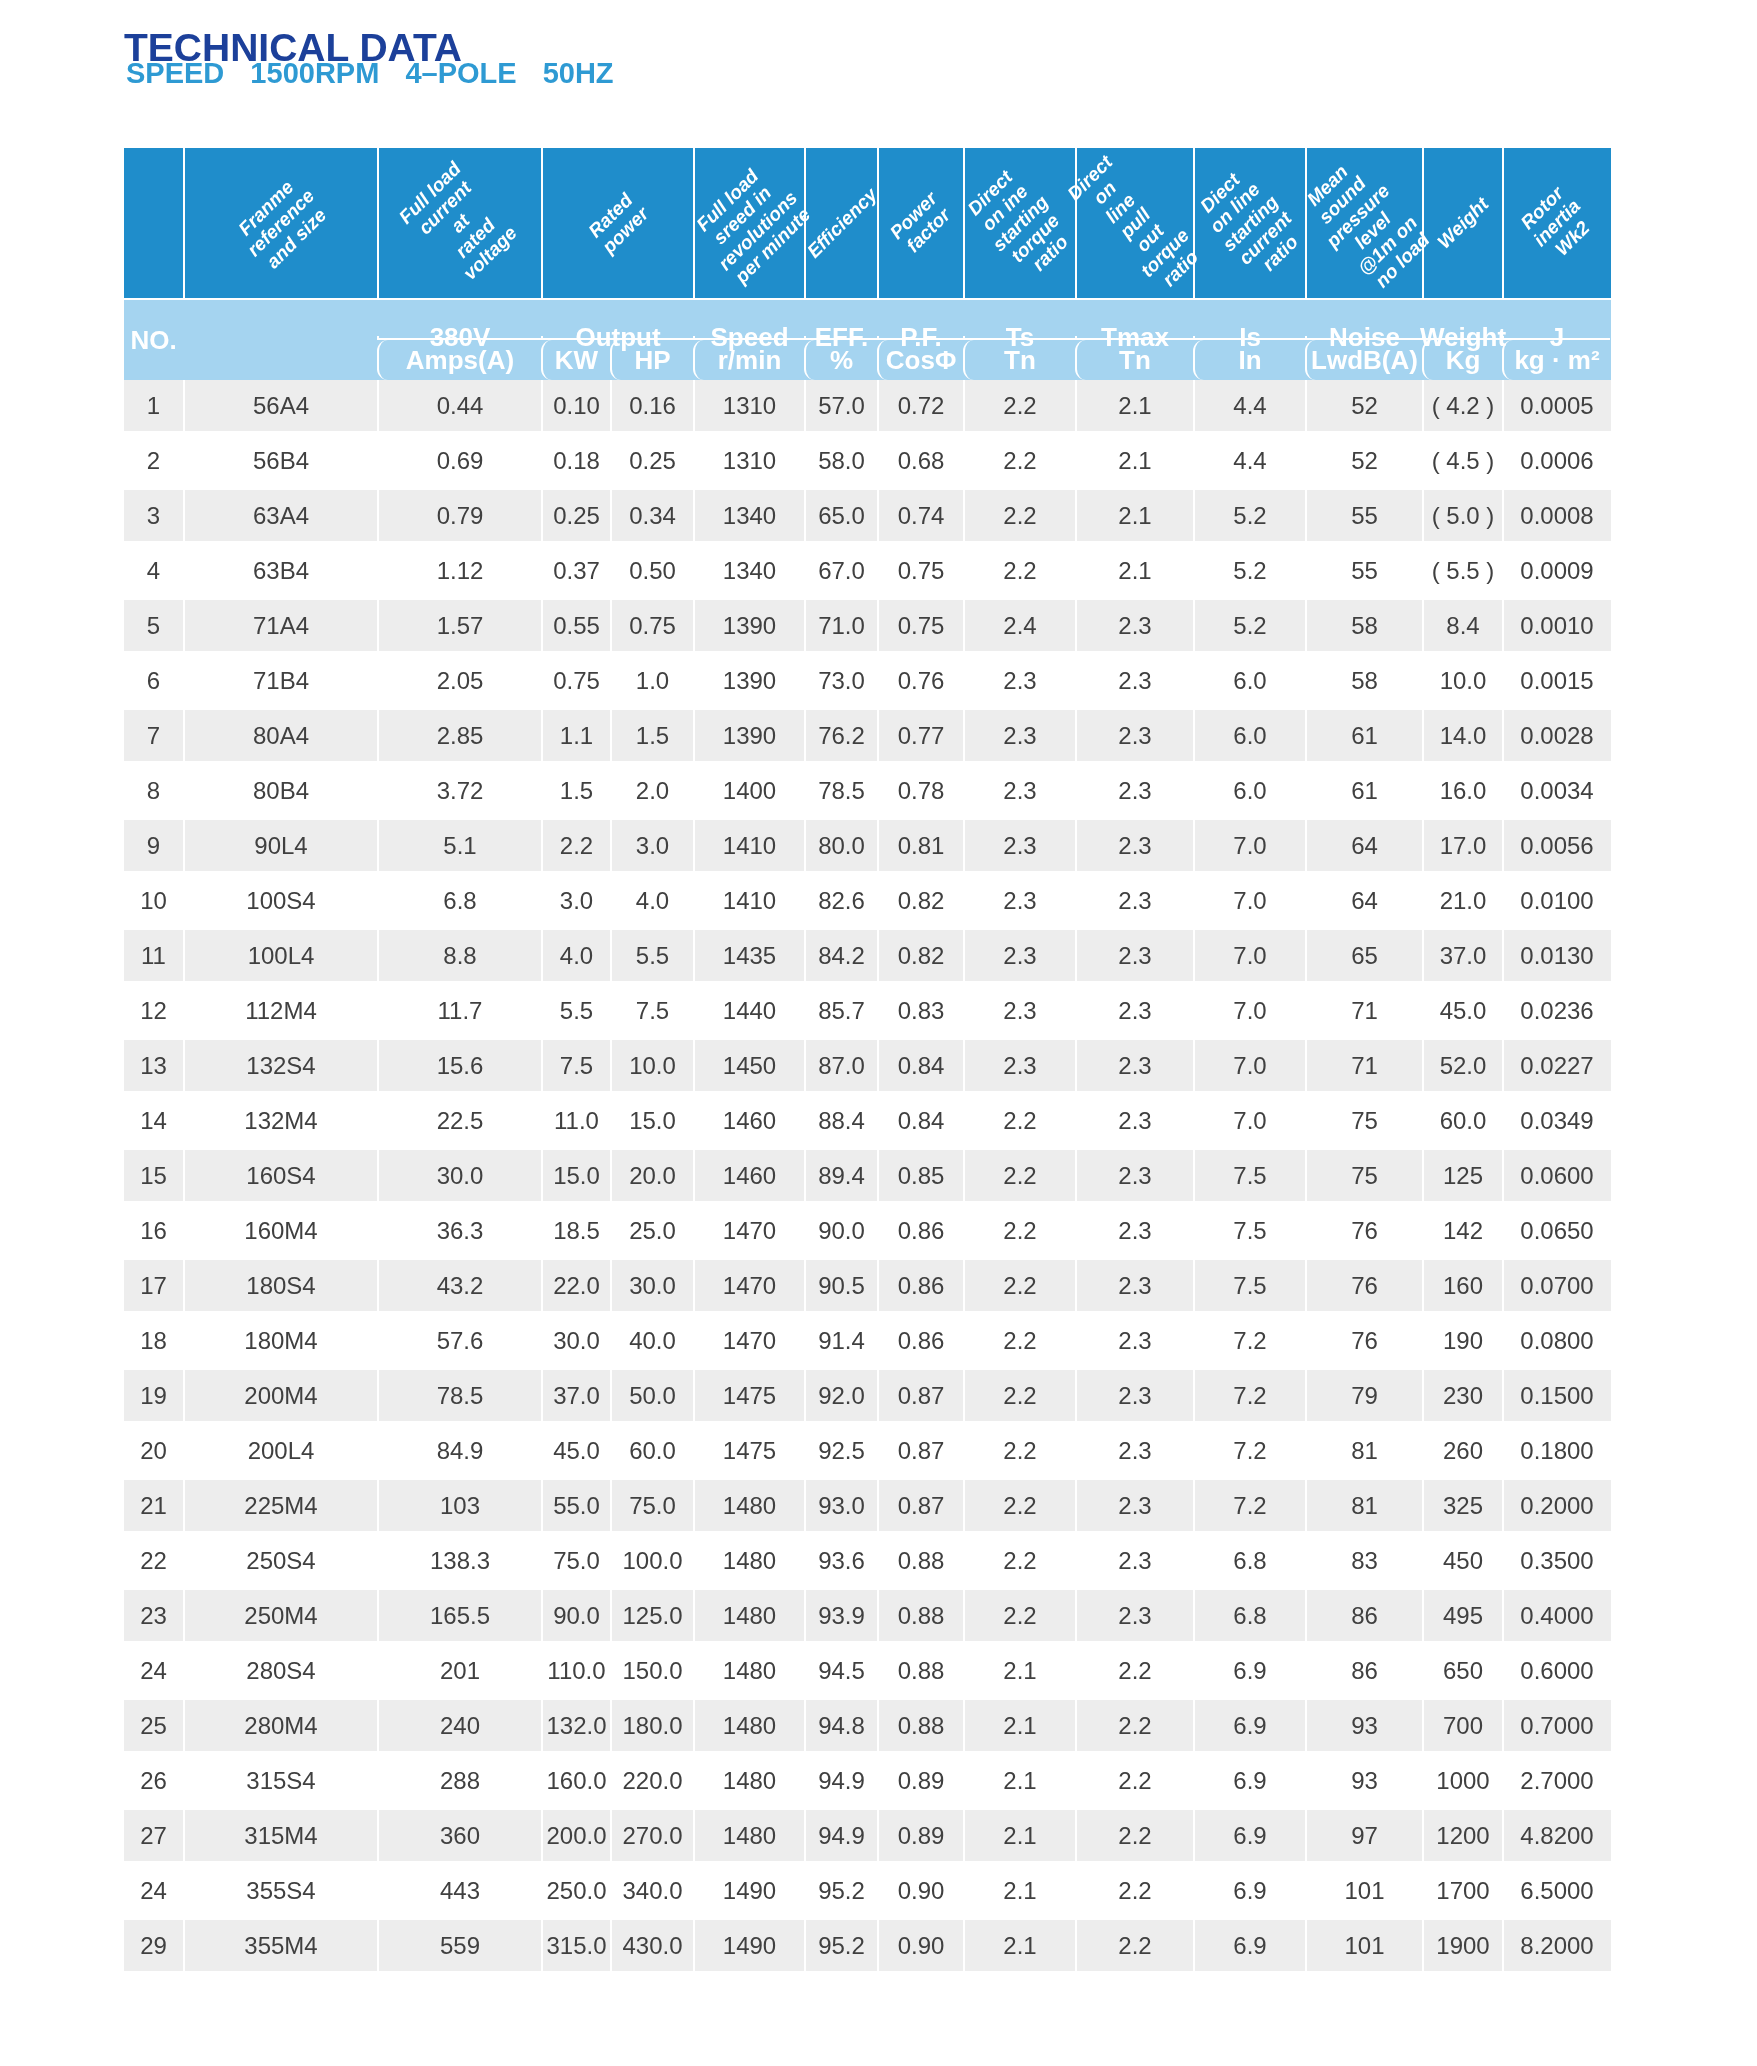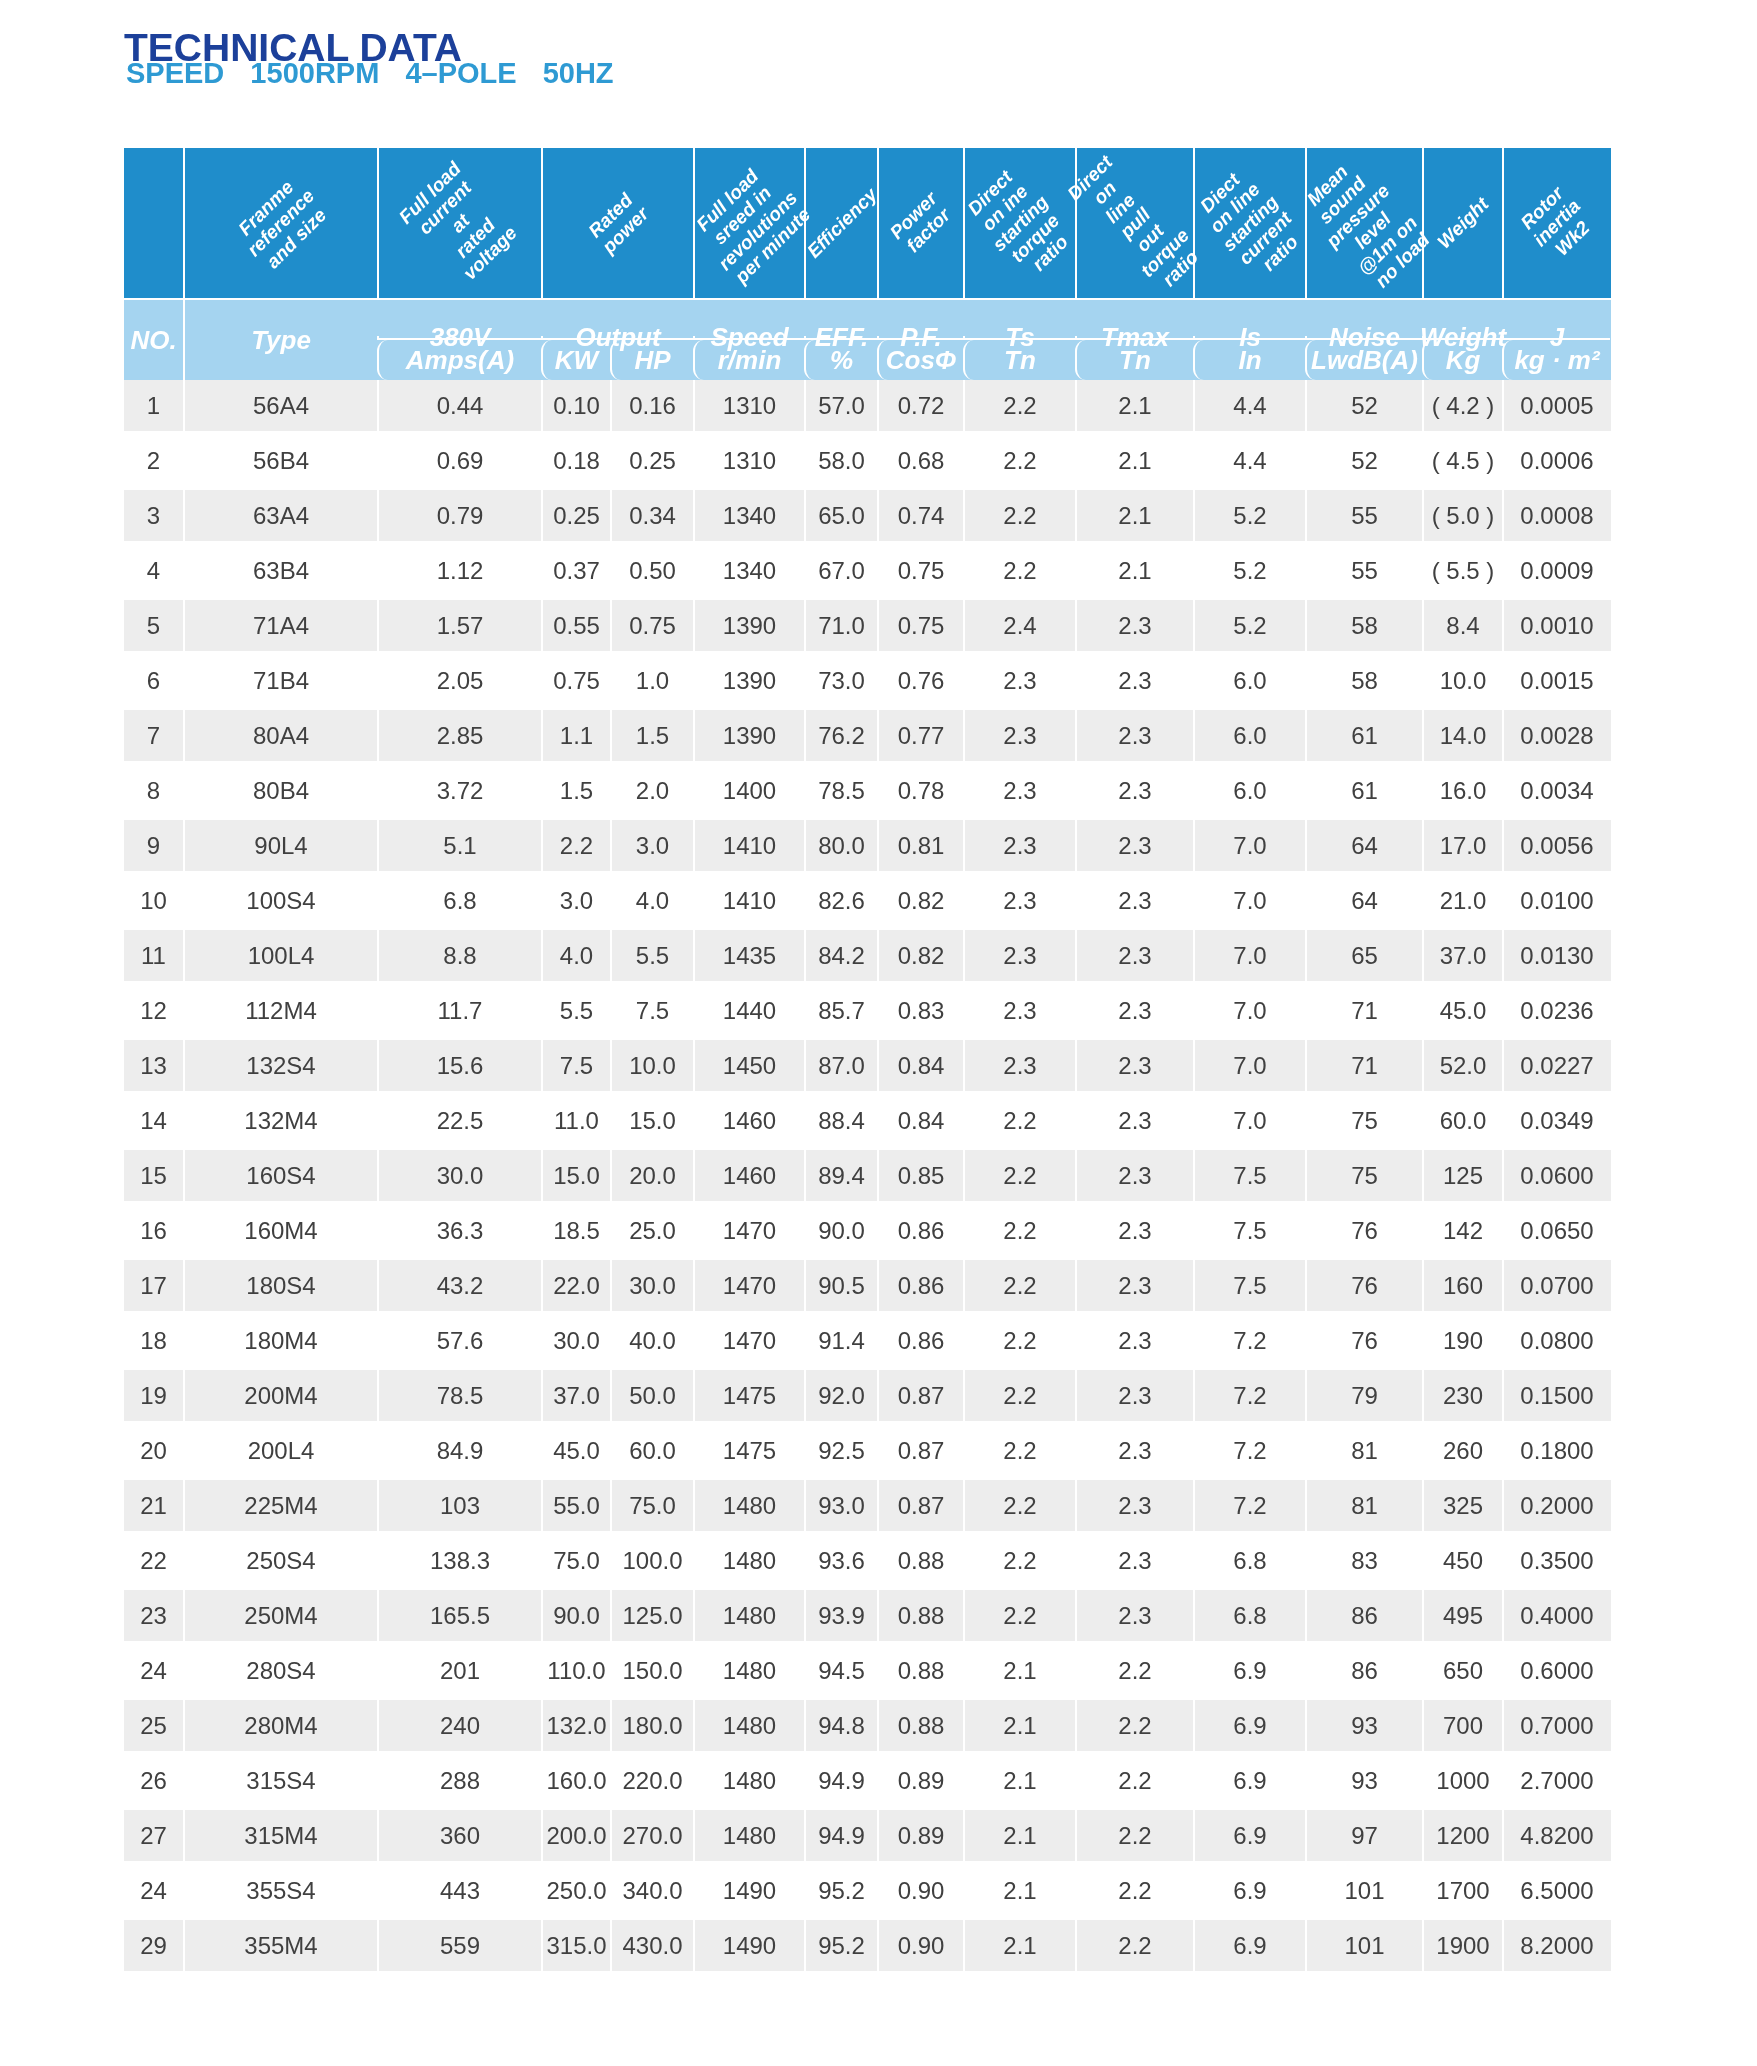--- a/index.html
+++ b/index.html
@@ -15,21 +15,21 @@
   .grid13{display:grid;grid-template-columns:59px 194px 164px 152px 111px 73px 86px 112px 118px 112px 117px 80px 108px;}
   
   .rot-row{height:152px;background:var(--header-blue,#1F8DCB);border-bottom:2.8px solid #fff;box-sizing:border-box;}
   .rh-cell{position:relative;}
   .rh-cell + .rh-cell{border-left:2.1px solid #fff;}
   .rot{position:absolute;left:50%;top:50%;
        transform:translate(-50%,-50%) rotate(-45deg);
        color:#fff;font-size:19px;font-weight:700;font-style:italic;
        text-align:center;white-space:pre-line;line-height:1.12;}
   
-  .sub{grid-template-rows:40px 40px;background:var(--subheader-blue,#A5D4F0);font-style:italic;}
+  .sub{grid-template-rows:40px 40px;background:var(--subheader-blue,#A5D4F0);}
   .sh-cell{display:flex;align-items:center;justify-content:center;
            color:#fff;font-size:26px;font-weight:700;box-sizing:border-box;}
   .sh-cell{border-left:2.1px solid #fff;}
   .sh-no{grid-column:1;grid-row:1/3;border-left:none;}
   .sh-type{grid-column:2;grid-row:1/3;}
   .sh-top{grid-row:1;border-bottom:2.1px solid #fff;margin-top:36px;}
   .sh-bot{grid-row:2;border-radius:11px;}
   
   .row{height:55px;border-bottom:4.2px solid #fff;box-sizing:border-box;}
   .row.odd{background:var(--row-gray,#EDEDED);}
@@ -96,21 +96,20 @@
     <div class="rh-cell">
         <span class="rot">Weight</span>
       </div>
     <div class="rh-cell">
         <span class="rot">Rotor inertia Wk2</span>
       </div>
   </div>
 
   <div class="sub grid14">
     <div class="sh-cell sh-no">NO.</div>
-    <div class="sh-cell sh-type">Type</div>
     <div class="sh-cell sh-top" style="grid-column:3">380V</div>
     <div class="sh-cell sh-top" style="grid-column:4/6">Output</div>
     <div class="sh-cell sh-top" style="grid-column:6">Speed</div>
     <div class="sh-cell sh-top" style="grid-column:7">EFF.</div>
     <div class="sh-cell sh-top" style="grid-column:8">P.F.</div>
     <div class="sh-cell sh-top" style="grid-column:9">Ts</div>
     <div class="sh-cell sh-top" style="grid-column:10">Tmax</div>
     <div class="sh-cell sh-top" style="grid-column:11">Is</div>
     <div class="sh-cell sh-top" style="grid-column:12">Noise</div>
     <div class="sh-cell sh-top" style="grid-column:13">Weight</div>

